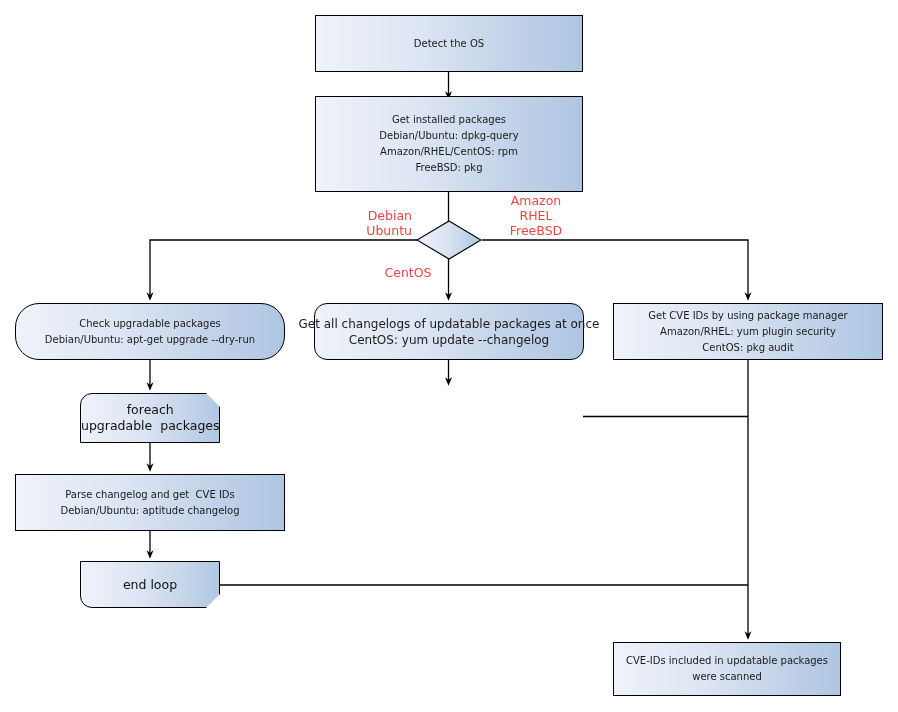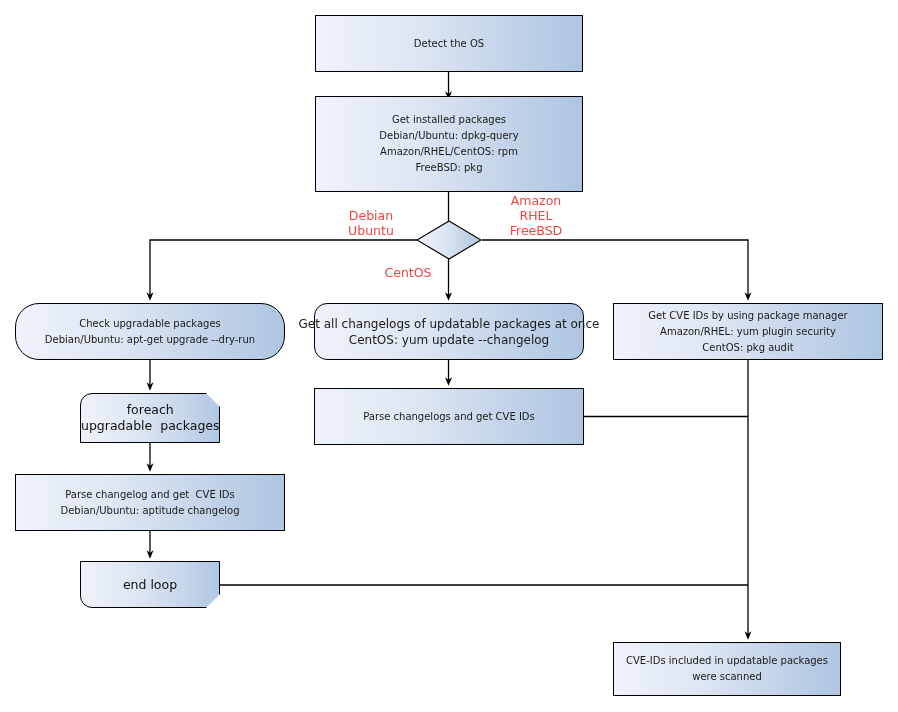--- a/index.html
+++ b/index.html
@@ -84,21 +84,21 @@
   }
 
   .edge-label {
     position: absolute;
     font-size: 12.5px;
     line-height: 15px;
     color: #ef4444;
     text-align: center;
     white-space: pre;
   }
-  .edge-label.right-al { text-align: center; }
+  .edge-label.right-al { text-align: right; }
 </style>
 </head>
 <body>
 
 <div id="canvas">
 
   <svg class="edges" viewBox="0 0 898 712">
     <defs>
       <marker id="arrow" markerWidth="10" markerHeight="10" refX="5.2" refY="4" orient="auto" markerUnits="userSpaceOnUse">
         <path d="M0.5,0.5 L9,4 L0.5,7.5 L3,4 Z" fill="#000000"></path>
@@ -182,23 +182,20 @@
   <div class="loop-start" style="left:80px; top:393px; width:140px; height:50px;">
     <span class="txt">foreach
 upgradable  packages</span>
   </div>
 
   <div class="node" style="left:15px; top:474px; width:270px; height:57px;">
     <span class="txt">Parse changelog and get  CVE IDs
 Debian/Ubuntu: aptitude changelog</span>
   </div>
 
-  <div class="node" style="left:314px; top:388px; width:270px; height:57px;">
-    <span class="txt">Parse changelogs and get CVE IDs</span>
-  </div>
 
   <div class="loop-end" style="left:80px; top:561px; width:140px; height:47px;">
     <span class="txt">end loop</span>
   </div>
 
   <div class="node" style="left:613px; top:642px; width:228px; height:54px;">
     <span class="txt">CVE-IDs included in updatable packages
 were scanned</span>
   </div>
 

